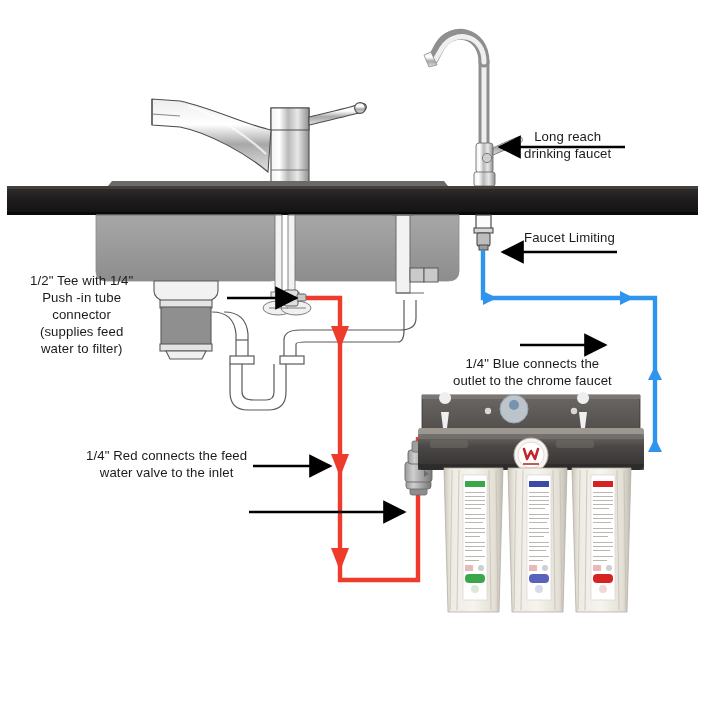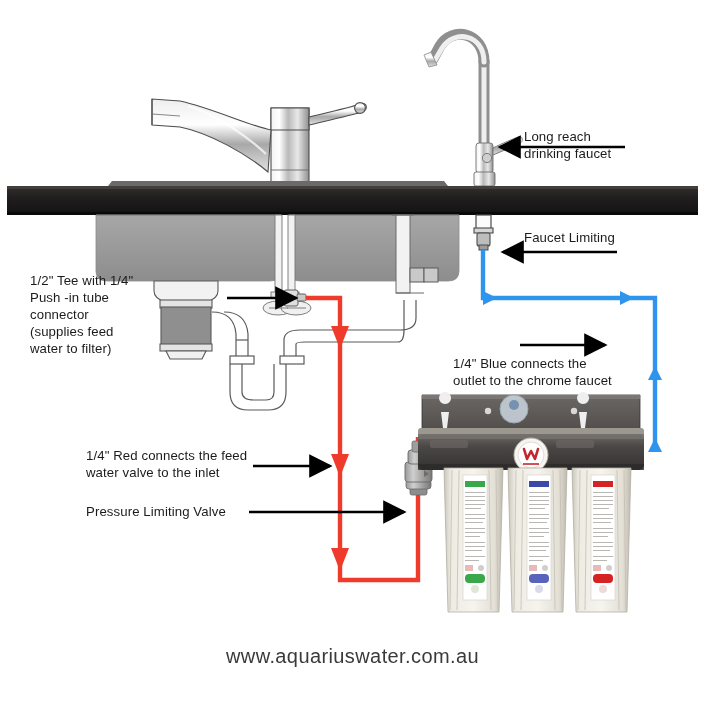--- a/index.html
+++ b/index.html
@@ -12,20 +12,21 @@
   }
   #stage{position:absolute;inset:0;width:705px;height:705px;}
   .lbl{
     position:absolute;
     color:#1b1b1b;
     font-size:13.2px;
     line-height:17px;
     font-family:"Liberation Sans", sans-serif;
     white-space:pre-line;
     letter-spacing:.1px;
+    text-align:center;
   }
   .site{
     position:absolute;
     left:0;right:0;
     top:645px;
     text-align:center;
     font-size:20px;
     color:#3a3a3a;
     letter-spacing:.4px;
     font-family:"Liberation Sans", sans-serif;
@@ -352,16 +353,14 @@
 drinking faucet</div>
 
   <div class="lbl" style="left:524px;top:229px;">Faucet Limiting</div>
 
   <div class="lbl" style="left:453px;top:355px;">1/4" Blue connects the
 outlet to the chrome faucet</div>
 
   <div class="lbl" style="left:86px;top:447px;">1/4" Red connects the feed
 water valve to the inlet</div>
 
-  <div class="lbl" style="left:86px;top:503px;">Pressure Limiting Valve</div>
-
-  <div class="site">www.aquariuswater.com.au</div>
+
 </div>
 
 </body></html>

